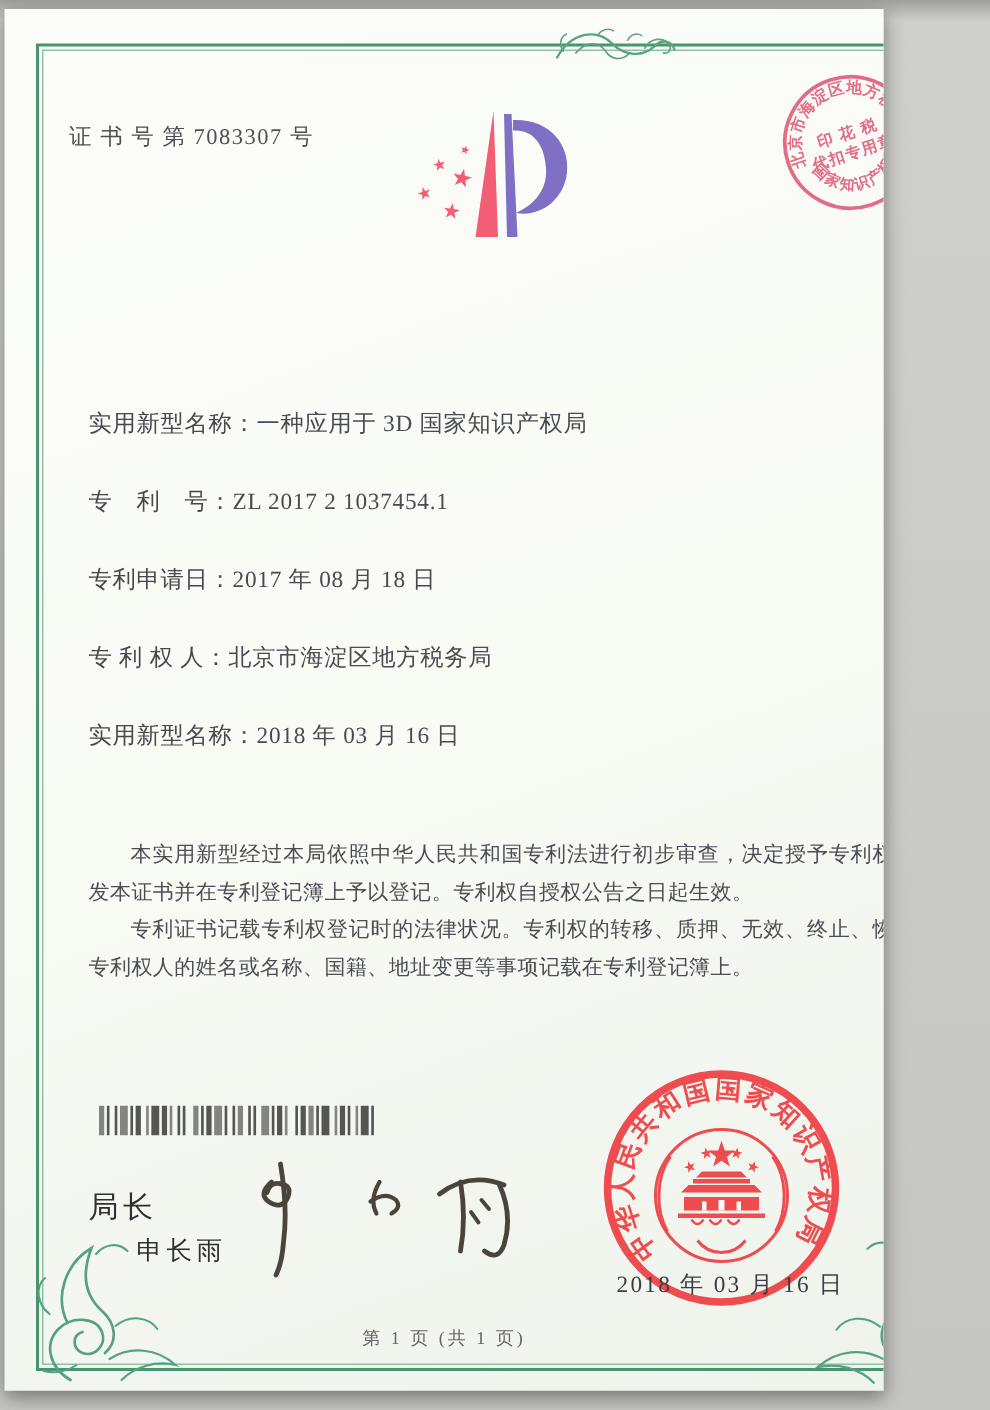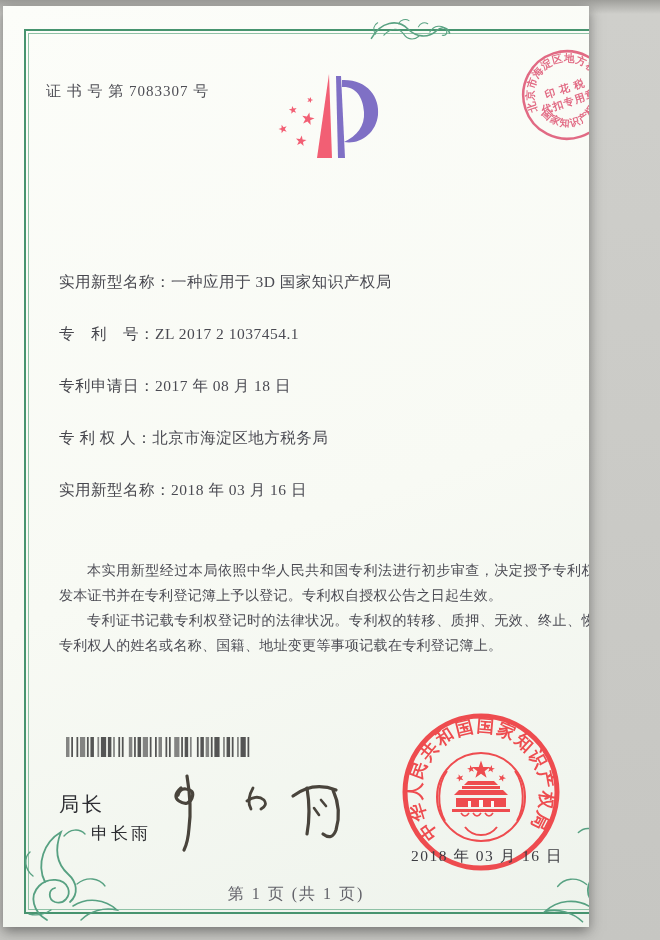--- a/index.html
+++ b/index.html
@@ -46,21 +46,21 @@
   .signature{position:absolute;left:158px;top:764px;}
   .tax-stamp{position:absolute;left:514px;top:39px;opacity:.93;}
   .logo{position:absolute;left:263px;top:64px;}
   .seal{position:absolute;left:393px;top:701px;opacity:.95;}
   .seal-date{
     position:absolute;left:408px;top:840px;white-space:nowrap;
     font-size:15.5px;color:#3c3c42;letter-spacing:1.5px;z-index:5;
   }
   .footer{
     position:absolute;left:0;right:0;top:878px;text-align:center;
-    font-size:16px;color:#63636a;letter-spacing:2px;
+    font-size:12px;color:#63636a;letter-spacing:2px;
   }
   .ornament{position:absolute;}
   svg text{font-family:"Liberation Serif","DejaVu Serif",serif;}
 </style>
 </head>
 <body>
 
 <div class="paper">
 
   <div class="frame"></div>

